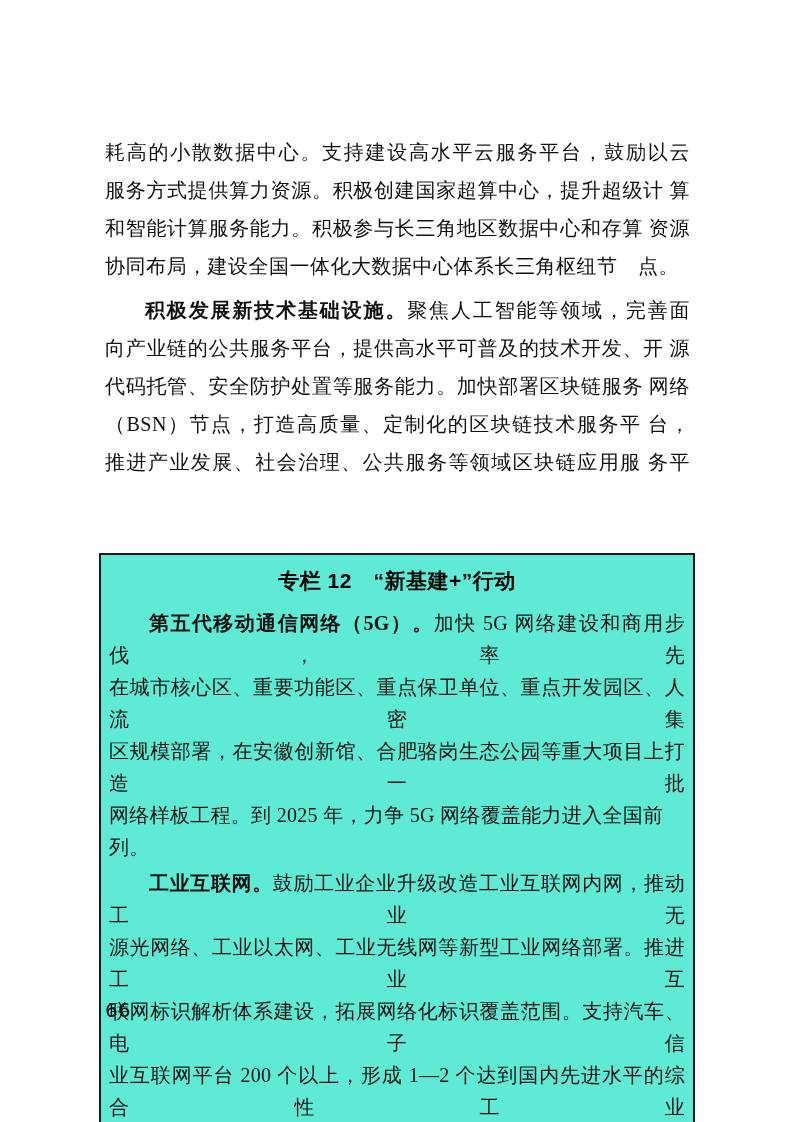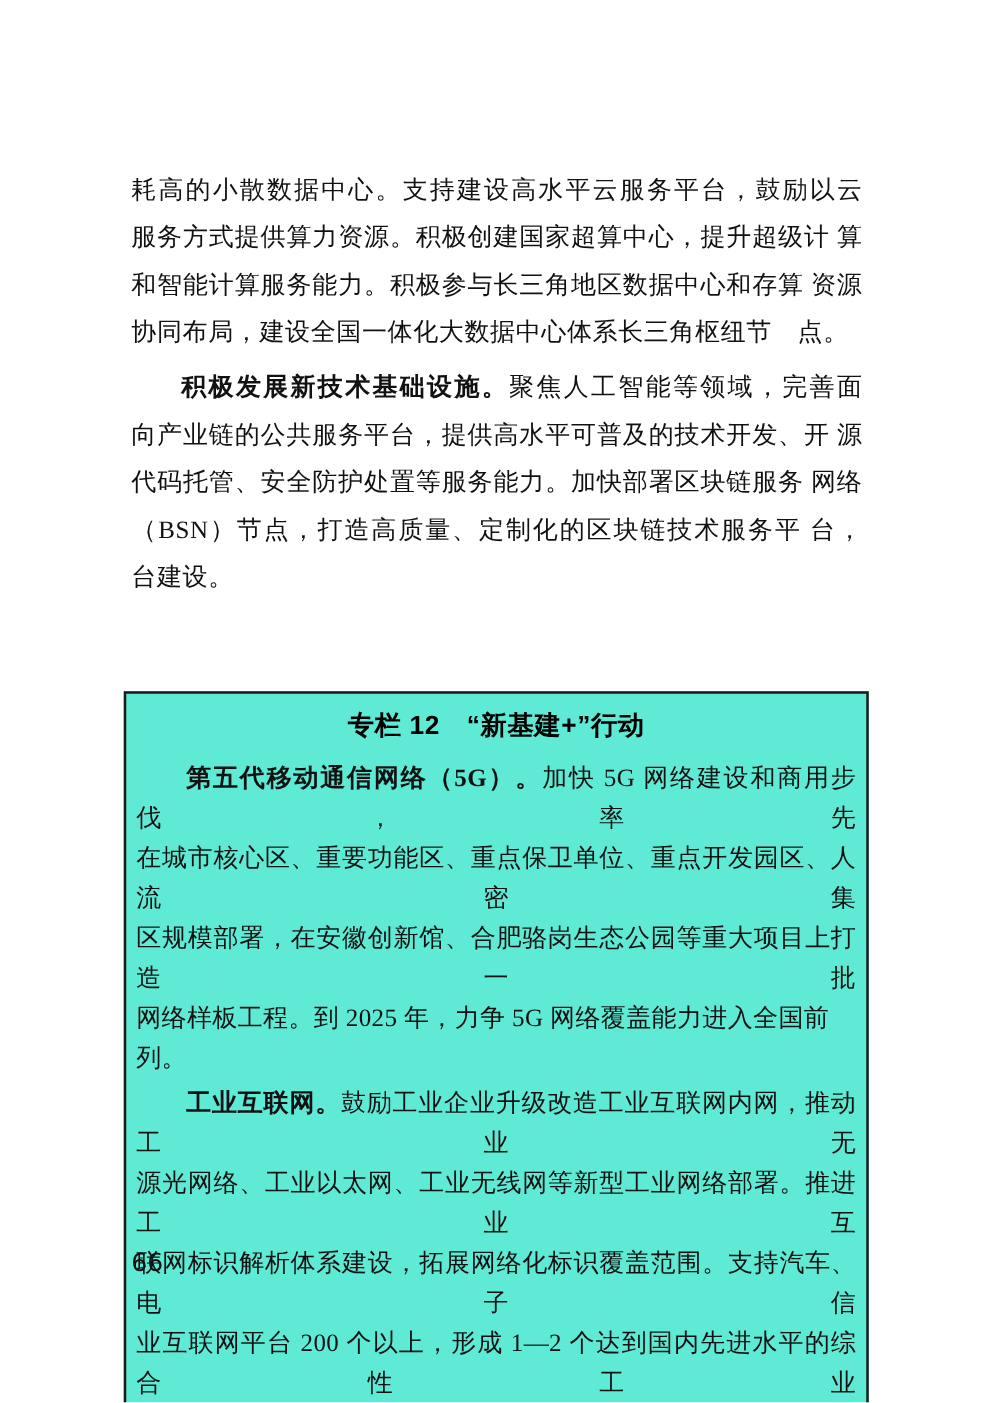--- a/index.html
+++ b/index.html
@@ -89,21 +89,21 @@
       <div class="line">服务方式提供算力资源。积极创建国家超算中心，提升超级计 算</div>
       <div class="line">和智能计算服务能力。积极参与长三角地区数据中心和存算 资源</div>
       <div class="line end">协同布局，建设全国一体化大数据中心体系长三角枢纽节　点。</div>
     </div>
 
     <div class="para">
       <div class="line indent"><span class="bold">积极发展新技术基础设施。</span><span>聚焦人工智能等领域，完善面</span></div>
       <div class="line">向产业链的公共服务平台，提供高水平可普及的技术开发、开 源</div>
       <div class="line">代码托管、安全防护处置等服务能力。加快部署区块链服务 网络</div>
       <div class="line">（BSN）节点，打造高质量、定制化的区块链技术服务平 台，</div>
-      <div class="line end">台建设。</div>
+      <div class="line">推进产业发展、社会治理、公共服务等领域区块链应用服 务平</div>
     </div>
 
   </div>
 
   <div class="column-box">
     <div class="box-title">专栏 12　“新基建+”行动</div>
 
     <div class="box-body">
 
       <div class="para">

